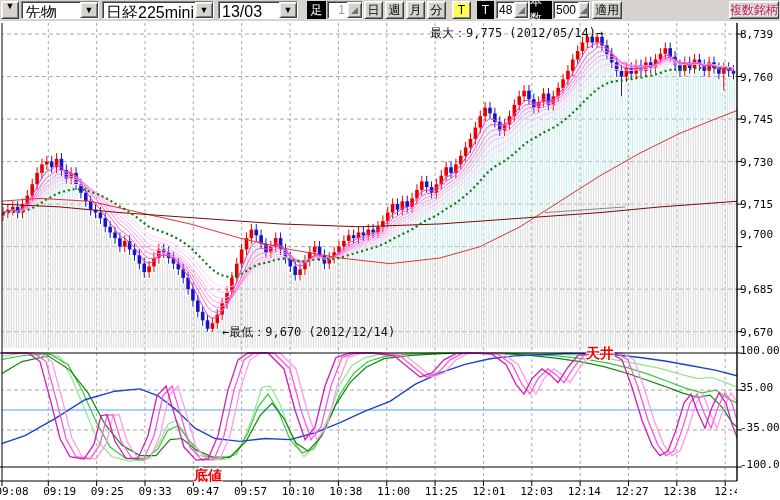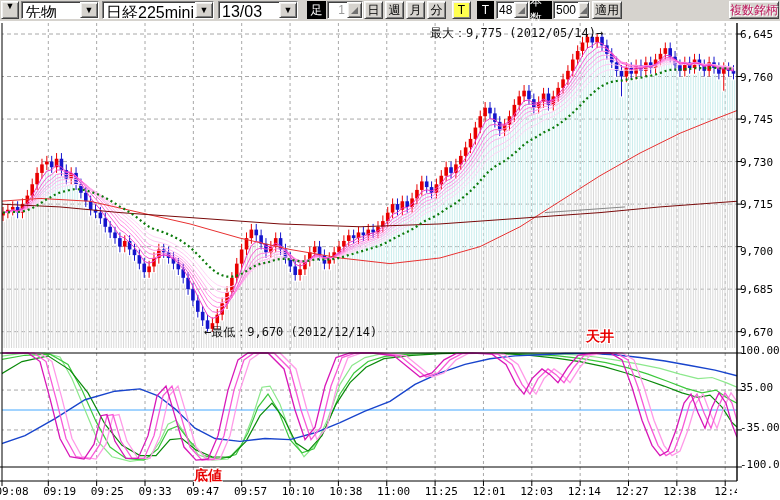--- a/index.html
+++ b/index.html
@@ -976,30 +976,30 @@
         <line x1="737" y1="183.1" x2="742" y2="183.1" stroke="#000000"></line>
         <line x1="737" y1="225.625" x2="742" y2="225.625" stroke="#000000"></line>
         <line x1="737" y1="268.15" x2="742" y2="268.15" stroke="#000000"></line>
         <line x1="737" y1="310.675" x2="742" y2="310.675" stroke="#000000"></line>
         <line x1="737" y1="332" x2="742" y2="332" stroke="#000000"></line>
         <line x1="737" y1="369.05" x2="742" y2="369.05" stroke="#000000"></line>
         <line x1="737" y1="408.95" x2="742" y2="408.95" stroke="#000000"></line>
         <line x1="737" y1="446" x2="742" y2="446" stroke="#000000"></line>
       </svg>
     <div class="ann" style="left:430px;top:4px;">最大：9,775 (2012/05/14)→</div>
-    <div class="ann" style="left:204px;top:303px;">←最低：9,670 (2012/12/14)</div>
-    <div class="ann-red" style="left:586px;top:307px;">天井</div>
+    <div class="ann" style="left:222px;top:303px;">←最低：9,670 (2012/12/14)</div>
+    <div class="ann-red" style="left:586px;top:324px;">天井</div>
     <div class="ann-red" style="left:194px;top:446px;">底値</div>
     <div id="price-axis">
-        <div class="ylab" style="top: 8px;">6,645</div>
+        <div class="ylab" style="top: 8px;">8,739</div>
         <div class="ylab" style="top: 50.525px;">9,760</div>
         <div class="ylab" style="top: 93.05px;">9,745</div>
         <div class="ylab" style="top: 135.575px;">9,730</div>
         <div class="ylab" style="top: 178.1px;">9,715</div>
-        <div class="ylab" style="top: 225px;">9,700</div>
+        <div class="ylab" style="top: 208px;">9,700</div>
         <div class="ylab" style="top: 263.15px;">9,685</div>
         <div class="ylab" style="top: 305.675px;">9,670</div>
         <div class="ylab" style="top: 324px;">100.00</div>
         <div class="ylab" style="top: 361.05px;">35.00</div>
         <div class="ylab" style="top: 400.95px;">-35.00</div>
         <div class="ylab" style="top: 438px;">-100.00</div>
       </div>
     <div id="time-axis">
         <div class="tlab" style="left: 12px;">09:08</div>
         <div class="tlab" style="left: 59.7px;">09:19</div>

